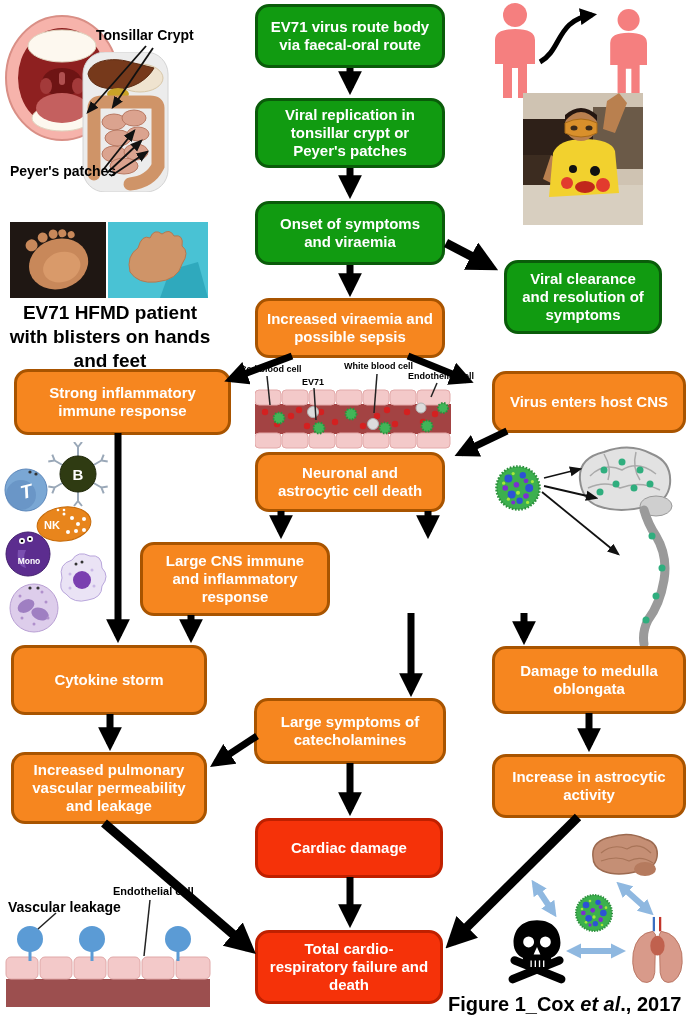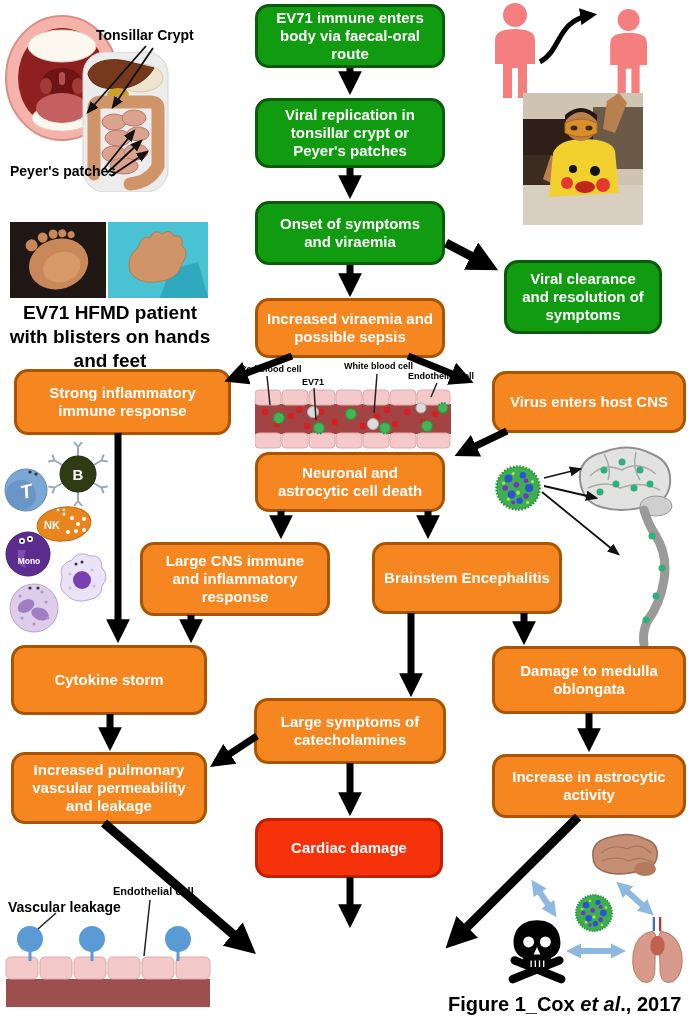--- a/index.html
+++ b/index.html
@@ -345,36 +345,36 @@
   </svg>
 
   <svg class="ill" style="left:626px;top:914px" width="62" height="76" viewBox="0 0 69 82">
     <line x1="31" y1="2" x2="31" y2="18" stroke="#3a6fc2" stroke-width="2.5"></line>
     <line x1="38" y1="2" x2="38" y2="18" stroke="#c2342a" stroke-width="2.5"></line>
     <path d="M30,18 Q12,20 8,42 Q5,66 18,74 Q30,78 32,64 L33,22 z" fill="#d89a8a" stroke="#b5705e"></path>
     <path d="M39,18 Q57,20 62,42 Q65,66 52,74 Q40,78 38,64 L37,22 z" fill="#d89a8a" stroke="#b5705e"></path>
     <ellipse cx="35" cy="34" rx="8" ry="11" fill="#c0614e"></ellipse>
   </svg>
 
-  <div class="box green" style="left:255px;top:4px;width:190px;height:64px">EV71 immune enters body via faecal-oral route</div>
+  <div class="box green" style="left:255px;top:4px;width:190px;height:64px">EV71 virus route body via faecal-oral route</div>
   <div class="box green" style="left:255px;top:98px;width:190px;height:70px">Viral replication in tonsillar crypt or Peyer's patches</div>
   <div class="box green" style="left:255px;top:201px;width:190px;height:64px">Onset of symptoms and viraemia</div>
   <div class="box green" style="left:504px;top:260px;width:158px;height:74px">Viral clearance and resolution of symptoms</div>
   <div class="box orange" style="left:255px;top:298px;width:190px;height:60px">Increased viraemia and possible sepsis</div>
   <div class="box orange" style="left:14px;top:369px;width:217px;height:66px">Strong inflammatory immune response</div>
   <div class="box orange" style="left:492px;top:371px;width:194px;height:62px">Virus enters host CNS</div>
   <div class="box orange" style="left:255px;top:452px;width:190px;height:60px">Neuronal and astrocytic cell death</div>
   <div class="box orange" style="left:140px;top:542px;width:190px;height:74px">Large CNS immune and inflammatory response</div>
-  <div class="box orange" style="left:372px;top:542px;width:190px;height:72px">Brainstem Encephalitis</div>
   <div class="box orange" style="left:11px;top:645px;width:196px;height:70px">Cytokine storm</div>
   <div class="box orange" style="left:492px;top:646px;width:194px;height:68px">Damage to medulla oblongata</div>
   <div class="box orange" style="left:254px;top:698px;width:192px;height:66px">Large symptoms of catecholamines</div>
   <div class="box orange" style="left:11px;top:752px;width:196px;height:72px">Increased pulmonary vascular permeability and leakage</div>
   <div class="box orange" style="left:492px;top:754px;width:194px;height:64px">Increase in astrocytic activity</div>
   <div class="box red" style="left:255px;top:818px;width:188px;height:60px">Cardiac damage</div>
+  <div class="box red" style="left:255px;top:930px;width:188px;height:74px">Total cardio-respiratory failure and death</div>
 
   <svg class="ov" width="691" height="1024" viewBox="0 0 691 1024">
     <defs>
       <marker id="mB" viewBox="0 0 10 10" refX="7" refY="5" markerWidth="3.4" markerHeight="3.4" orient="auto">
         <path d="M0,0 L10,5 L0,10 z" fill="#000"></path>
         </marker>
       <marker id="mT" viewBox="0 0 10 10" refX="8" refY="5" markerWidth="7" markerHeight="7" orient="auto">
         <path d="M0,1 L10,5 L0,9 z" fill="#111"></path>
         </marker>
       <marker id="mBlu" viewBox="0 0 10 10" refX="6" refY="5" markerWidth="2.6" markerHeight="2.6" orient="auto-start-reverse">

